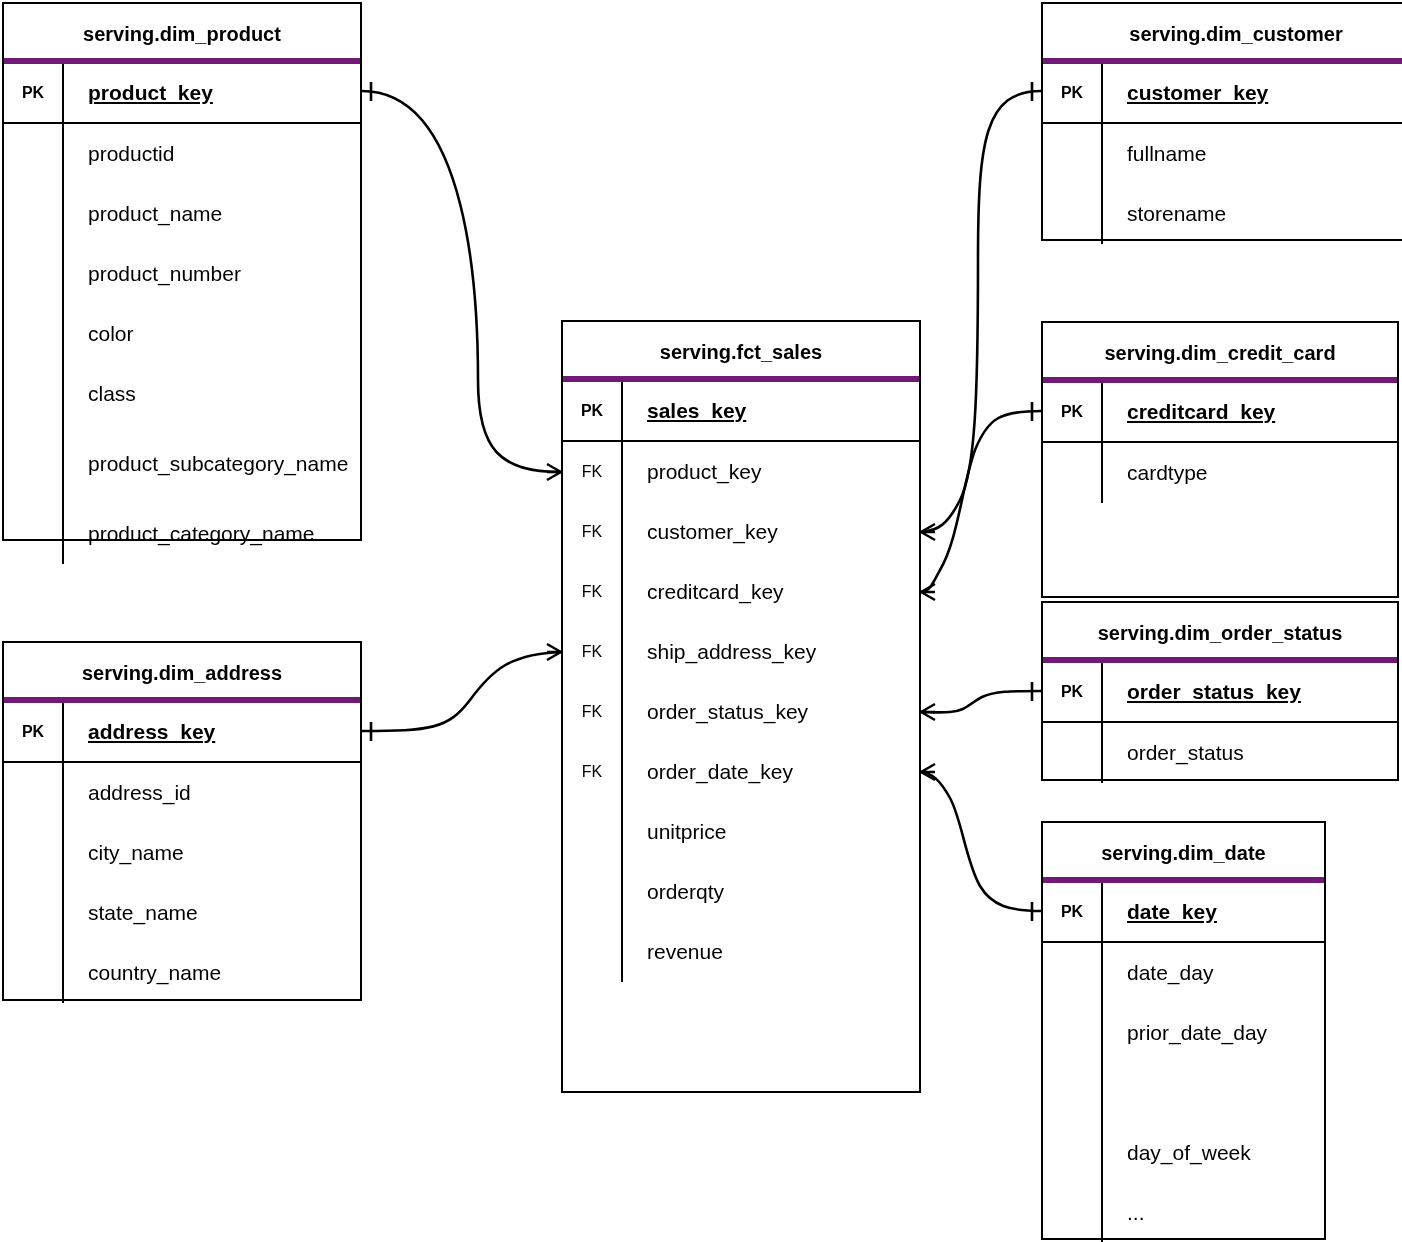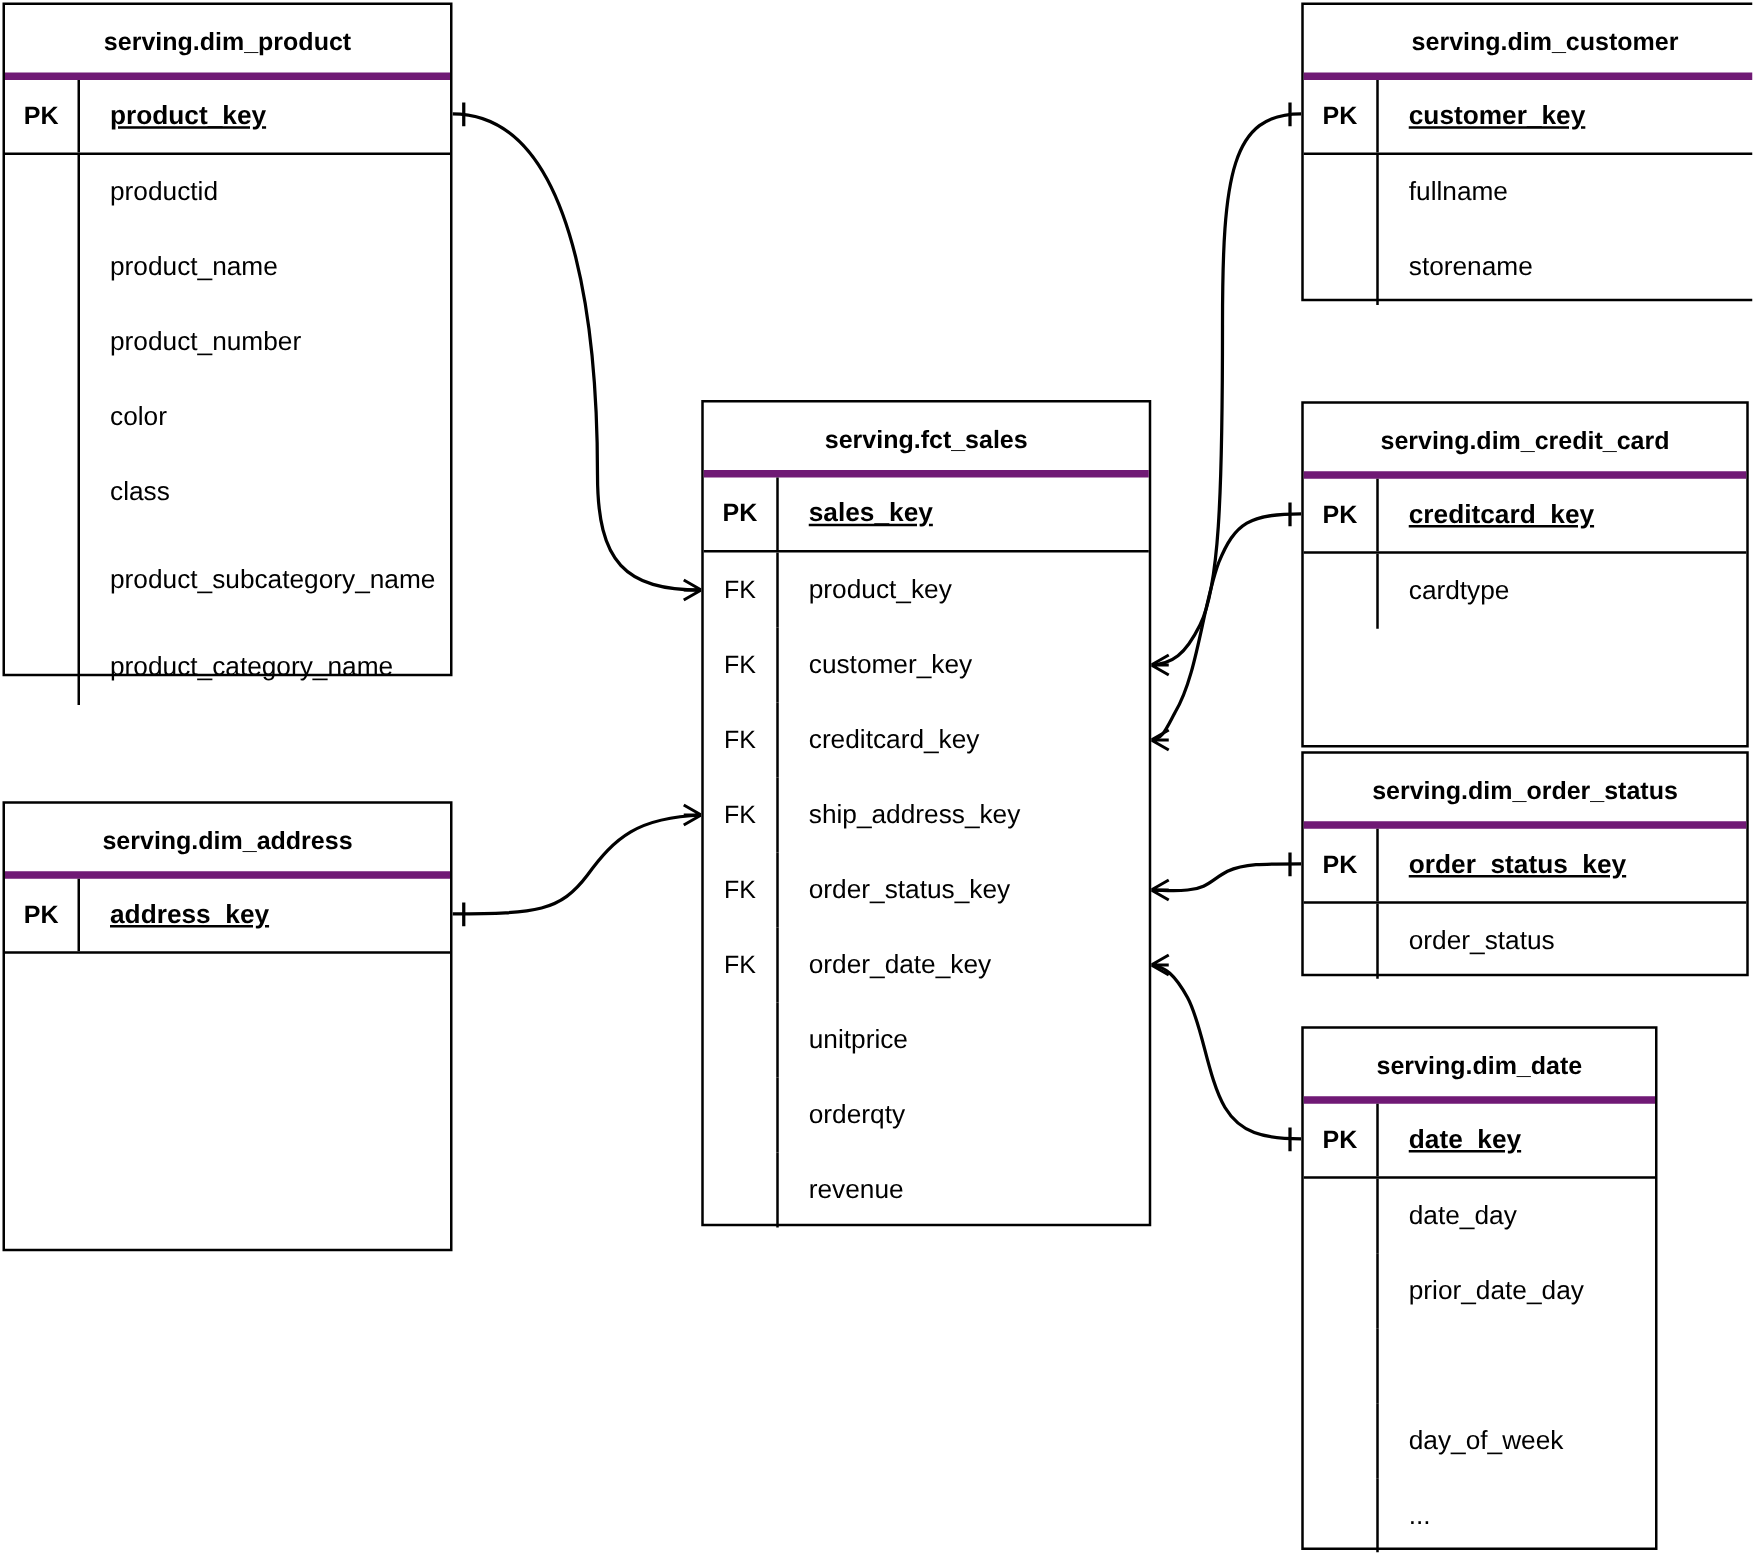--- a/index.html
+++ b/index.html
@@ -51,21 +51,21 @@
   .row.pkrow {
     border-bottom: 2px solid #000;
   }
   .keycol {
     width: 60px;
     min-width: 60px;
     height: 100%;
     display: flex;
     align-items: center;
     justify-content: center;
-    font-size: 20px;
+    font-size: 16px;
     box-sizing: border-box;
   }
   .row.pkrow .keycol,
   .body .keycol {
     border-right: 2px solid #000;
   }
   .keycol.pk { font-weight: bold; }
   .keycol.fk { font-weight: normal; }
   .fieldcol {
     flex: 1;
@@ -179,23 +179,41 @@
       </div>
     </div>
   </div>
 
   <div class="entity" style="left:2px;top:641px;width:360px;height:360px;">
     <div class="ent-title">serving.dim_address</div>
     <div class="row pkrow">
       <div class="keycol pk">PK</div>
       <div class="fieldcol">address_key</div>
     </div>
-  </div>
-
-  <div class="entity" style="left:561px;top:320px;width:360px;height:661px;">
+    <div class="body">
+      <div class="row">
+        <div class="keycol"></div>
+        <div class="fieldcol">address_id</div>
+      </div>
+      <div class="row">
+        <div class="keycol"></div>
+        <div class="fieldcol">city_name</div>
+      </div>
+      <div class="row">
+        <div class="keycol"></div>
+        <div class="fieldcol">state_name</div>
+      </div>
+      <div class="row">
+        <div class="keycol"></div>
+        <div class="fieldcol">country_name</div>
+      </div>
+    </div>
+  </div>
+
+  <div class="entity" style="left:561px;top:320px;width:360px;height:773px;">
     <div class="ent-title">serving.fct_sales</div>
     <div class="row pkrow">
       <div class="keycol pk">PK</div>
       <div class="fieldcol">sales_key</div>
     </div>
     <div class="body">
       <div class="row">
         <div class="keycol fk">FK</div>
         <div class="fieldcol">product_key</div>
       </div>

